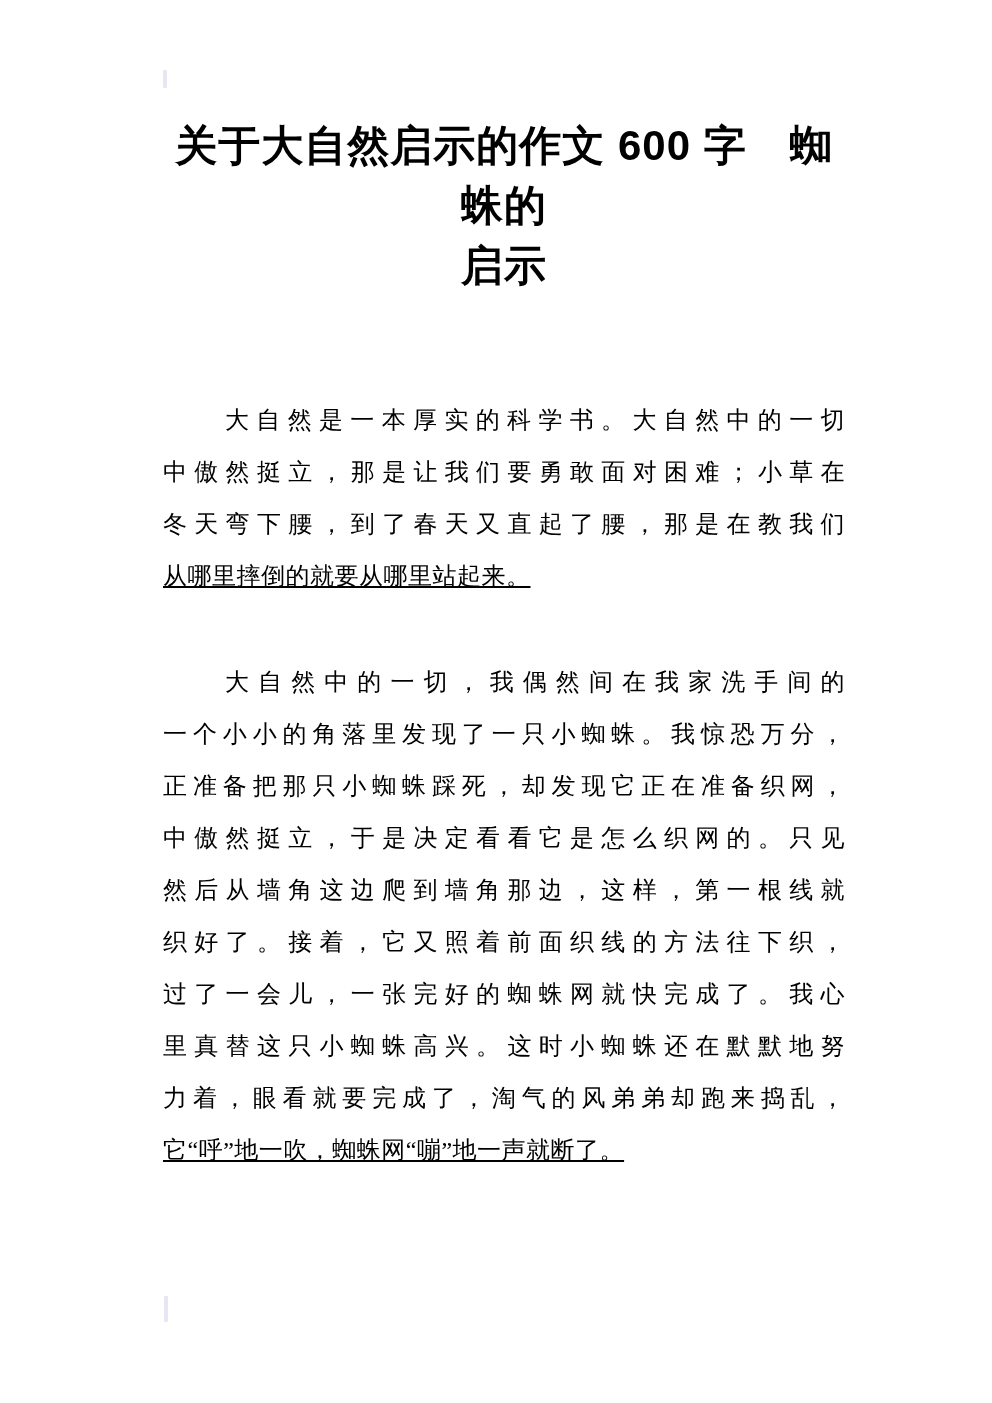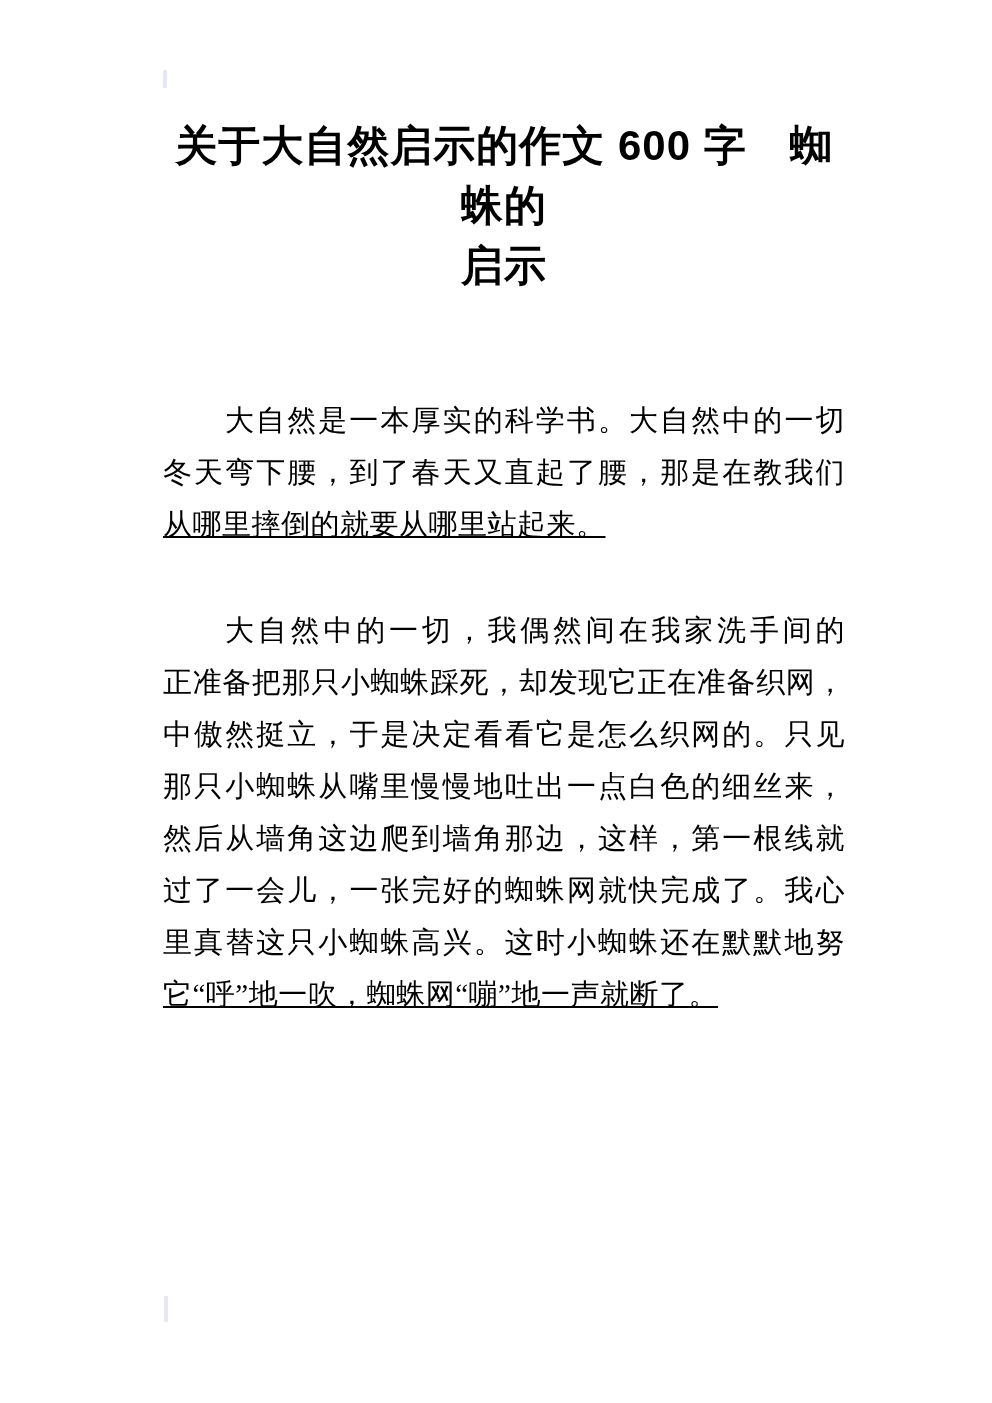--- a/index.html
+++ b/index.html
@@ -39,21 +39,21 @@
     color: #000000;
     letter-spacing: 1px;
   }
   .doc-body {
     margin-top: 98px;
   }
   .paragraph {
     margin: 0 0 54px 0;
   }
   .line {
-    font-size: 29px;
+    font-size: 24px;
     line-height: 52px;
     letter-spacing: 0.5px;
     text-align: justify;
     text-align-last: justify;
     text-justify: inter-character;
     white-space: nowrap;
   }
   .line.first {
     padding-left: 62px;
   }
@@ -85,28 +85,31 @@
   <div class="cursor-mark bottom" style="background: rgb(231, 231, 243);"></div>
 
   <div class="content">
     <div class="doc-title">
       <div>关于大自然启示的作文 600 字　蜘蛛的</div>
       <div>启示</div>
     </div>
     <div class="doc-body">
         <div class="paragraph">
           <div class="line first">大自然是一本厚实的科学书。大自然中的一切</div>
+          <div class="line">中傲然挺立，那是让我们要勇敢面对困难；小草在</div>
           <div class="line">冬天弯下腰，到了春天又直起了腰，那是在教我们</div>
           <div class="line last">从哪里摔倒的就要从哪里站起来。</div>
         </div>
         <div class="paragraph">
           <div class="line first">大自然中的一切，我偶然间在我家洗手间的</div>
+          <div class="line">一个小小的角落里发现了一只小蜘蛛。我惊恐万分，</div>
           <div class="line">正准备把那只小蜘蛛踩死，却发现它正在准备织网，</div>
           <div class="line">中傲然挺立，于是决定看看它是怎么织网的。只见</div>
-          <div class="line">那只小蜘蛛从嘴里慢慢地吐出一点白色的细丝来，</div>
           <div class="line">然后从墙角这边爬到墙角那边，这样，第一根线就</div>
+          <div class="line">织好了。接着，它又照着前面织线的方法往下织，</div>
           <div class="line">过了一会儿，一张完好的蜘蛛网就快完成了。我心</div>
           <div class="line">里真替这只小蜘蛛高兴。这时小蜘蛛还在默默地努</div>
+          <div class="line">力着，眼看就要完成了，淘气的风弟弟却跑来捣乱，</div>
           <div class="line last">它“呼”地一吹，蜘蛛网“嘣”地一声就断了。</div>
         </div>
       </div>
   </div>
 </div>
 
 </body></html>

